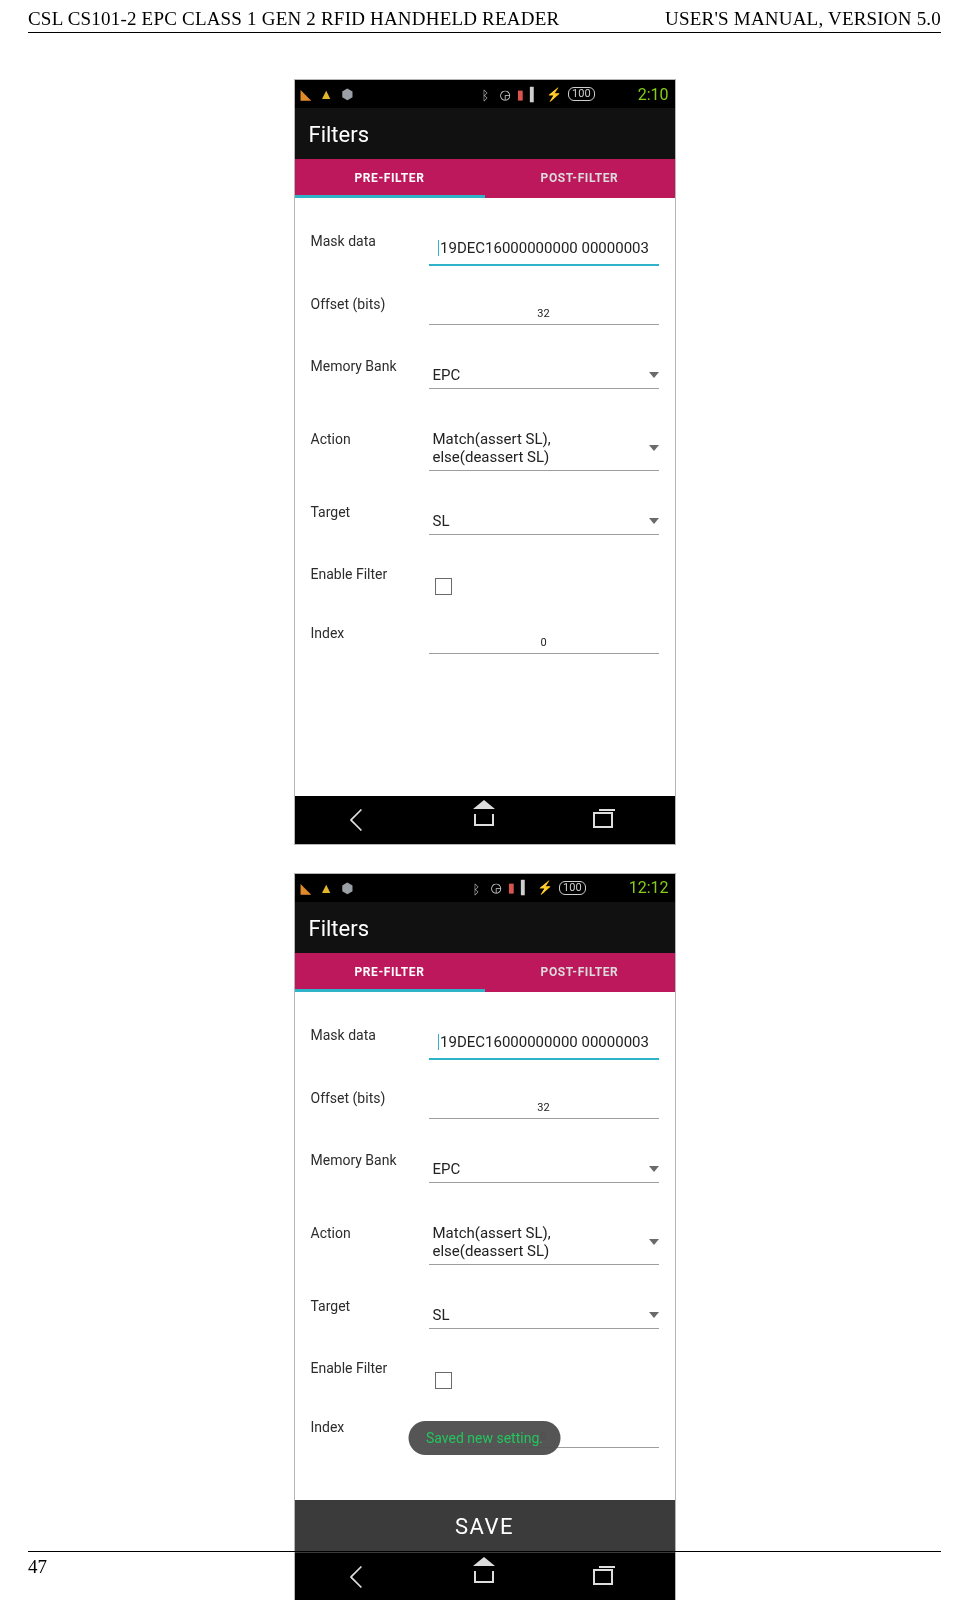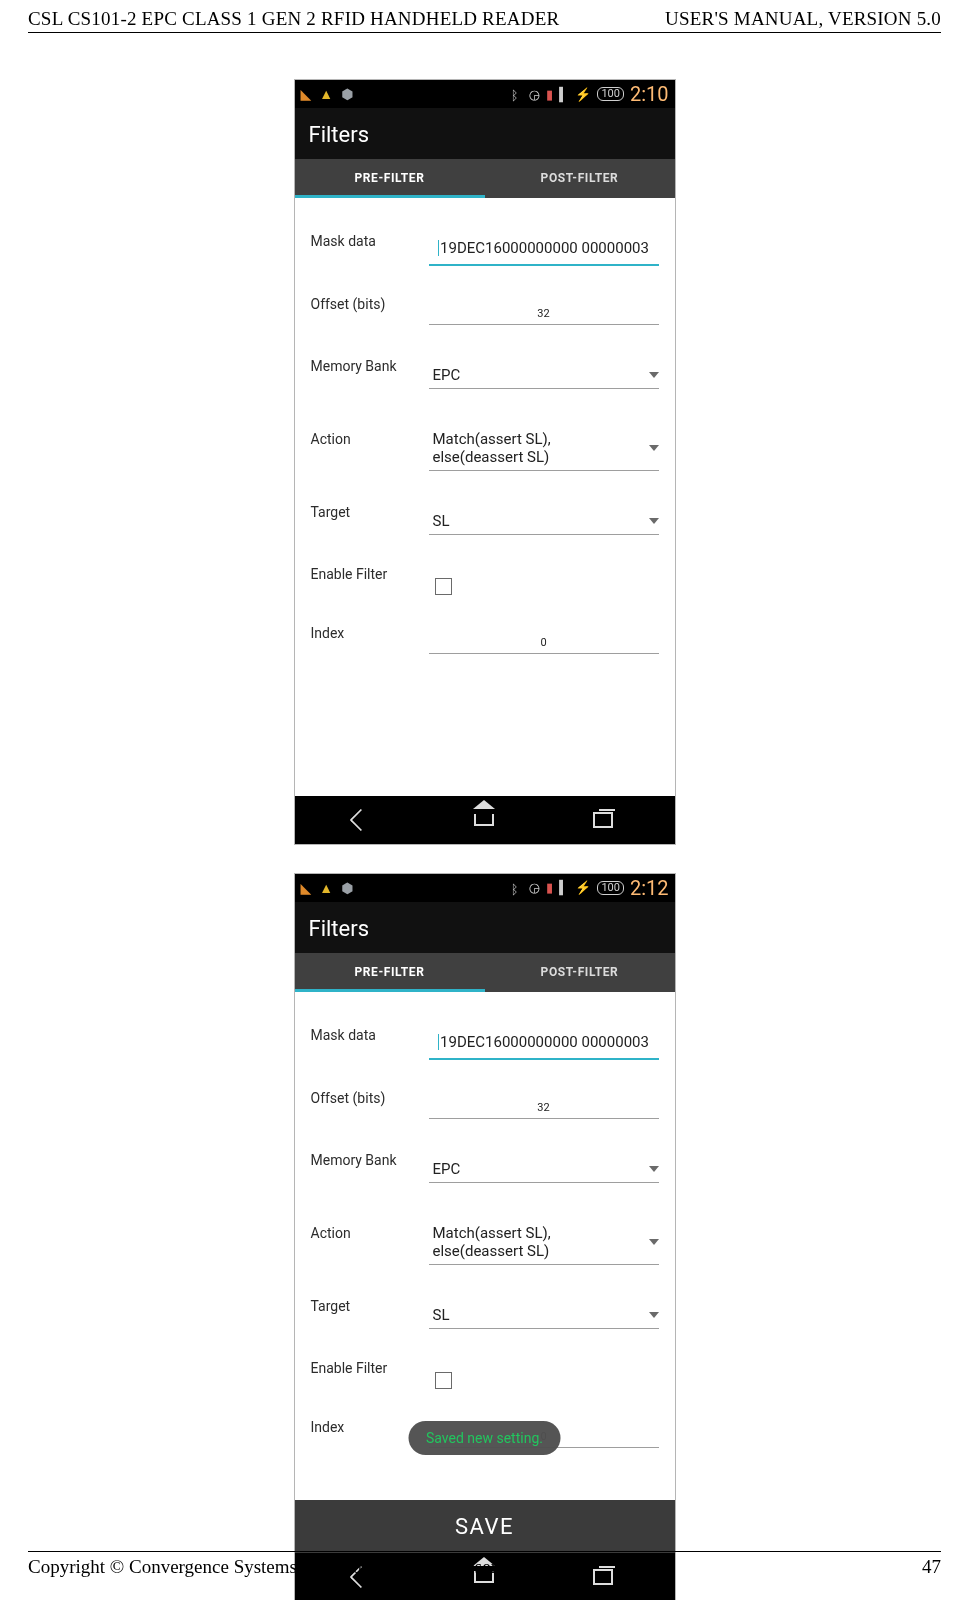--- a/index.html
+++ b/index.html
@@ -63,36 +63,36 @@
     padding: 0 6px;
   }
   .statusbar .sb-left { display: flex; gap: 8px; align-items: center; }
   .statusbar .sb-right { margin-left: auto; display: flex; gap: 6px; align-items: center; }
   .sb-icon { width: 12px; height: 12px; display: inline-block; }
   .sb-batt {
     display: inline-flex; align-items: center;
     border: 1px solid #cfcfcf; border-radius: 6px;
     padding: 0 3px; font-size: 11px; line-height: 12px;
   }
-  .sb-time { font-size: 20px; color: #fdba74; }
+  .sb-time { font-size: 16px; color: #84cc16; margin-left: 37px; }
   .sb-tri-y { color: #e2b62a; font-size: 14px; }
   .sb-tri-o { color: #e08a2a; font-size: 14px; }
   .sb-android { color: #9aa0a6; font-size: 14px; }
   .sb-bt { color: #bbb; }
 
   .appbar {
     background: #111;
     color: #fff;
     padding: 14px 14px 12px 14px;
     font-size: 22px;
     font-weight: 400;
   }
   .tabs {
     display: flex;
-    background: #404040;
+    background: #be185d;
     color: #fff;
   }
   .tab {
     flex: 1;
     text-align: center;
     font-size: 12px;
     font-weight: 700;
     letter-spacing: 0.6px;
     padding: 12px 0 10px 0;
     border-bottom: 3px solid transparent;
@@ -346,21 +346,21 @@
         <span class="sb-tri-y">▲</span>
         <span class="sb-android">⬢</span>
       </div>
       <div class="sb-right">
         <span class="sb-bt sb-icon">ᛒ</span>
         <span>◶</span>
         <span style="color:#d9534f">▮</span>
         <span>▍</span>
         <span>⚡</span>
         <span class="sb-batt">100</span>
-        <span class="sb-time">2:12</span>
+        <span class="sb-time">12:12</span>
       </div>
     </div>
 
     <div class="appbar">Filters</div>
 
     <div class="tabs">
       <div class="tab active">PRE-FILTER</div>
       <div class="tab">POST-FILTER</div>
     </div>
 
@@ -432,16 +432,15 @@
         </div>
       <div class="nav-btn nav-recent"></div>
     </div>
   </div>
 
 </div>
 
 <div class="page-footer">
   <hr class="hr-bot">
   <div class="footer-row">
-    <span>Copyright © Convergence Systems Limited, All Rights Reserved</span>
     <span>47</span>
   </div>
 </div>
 
 </body></html>

